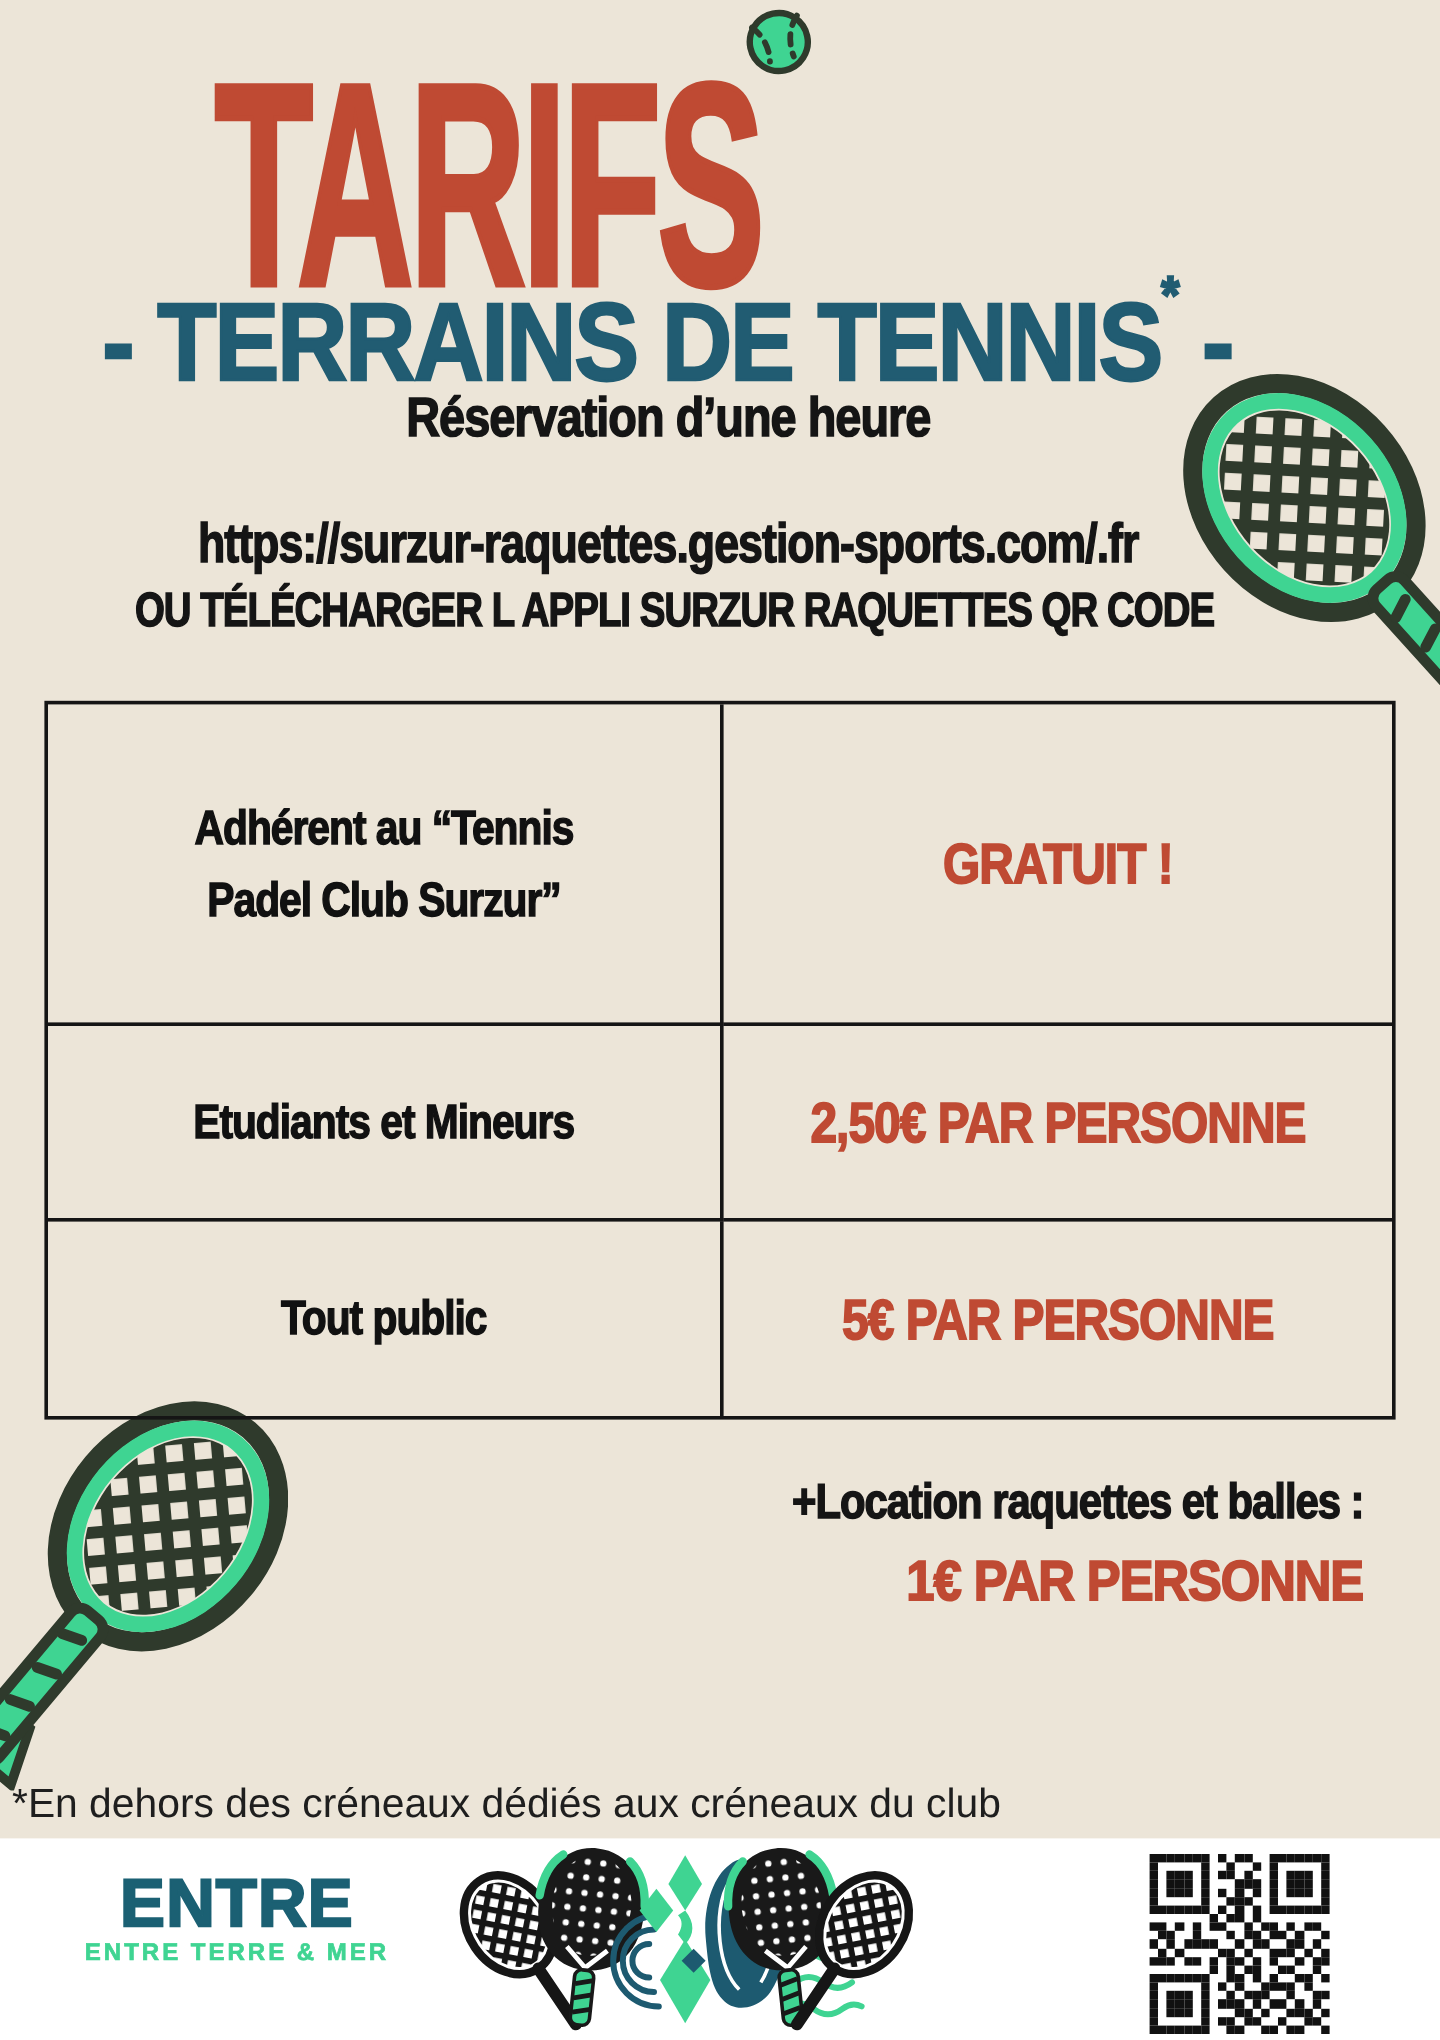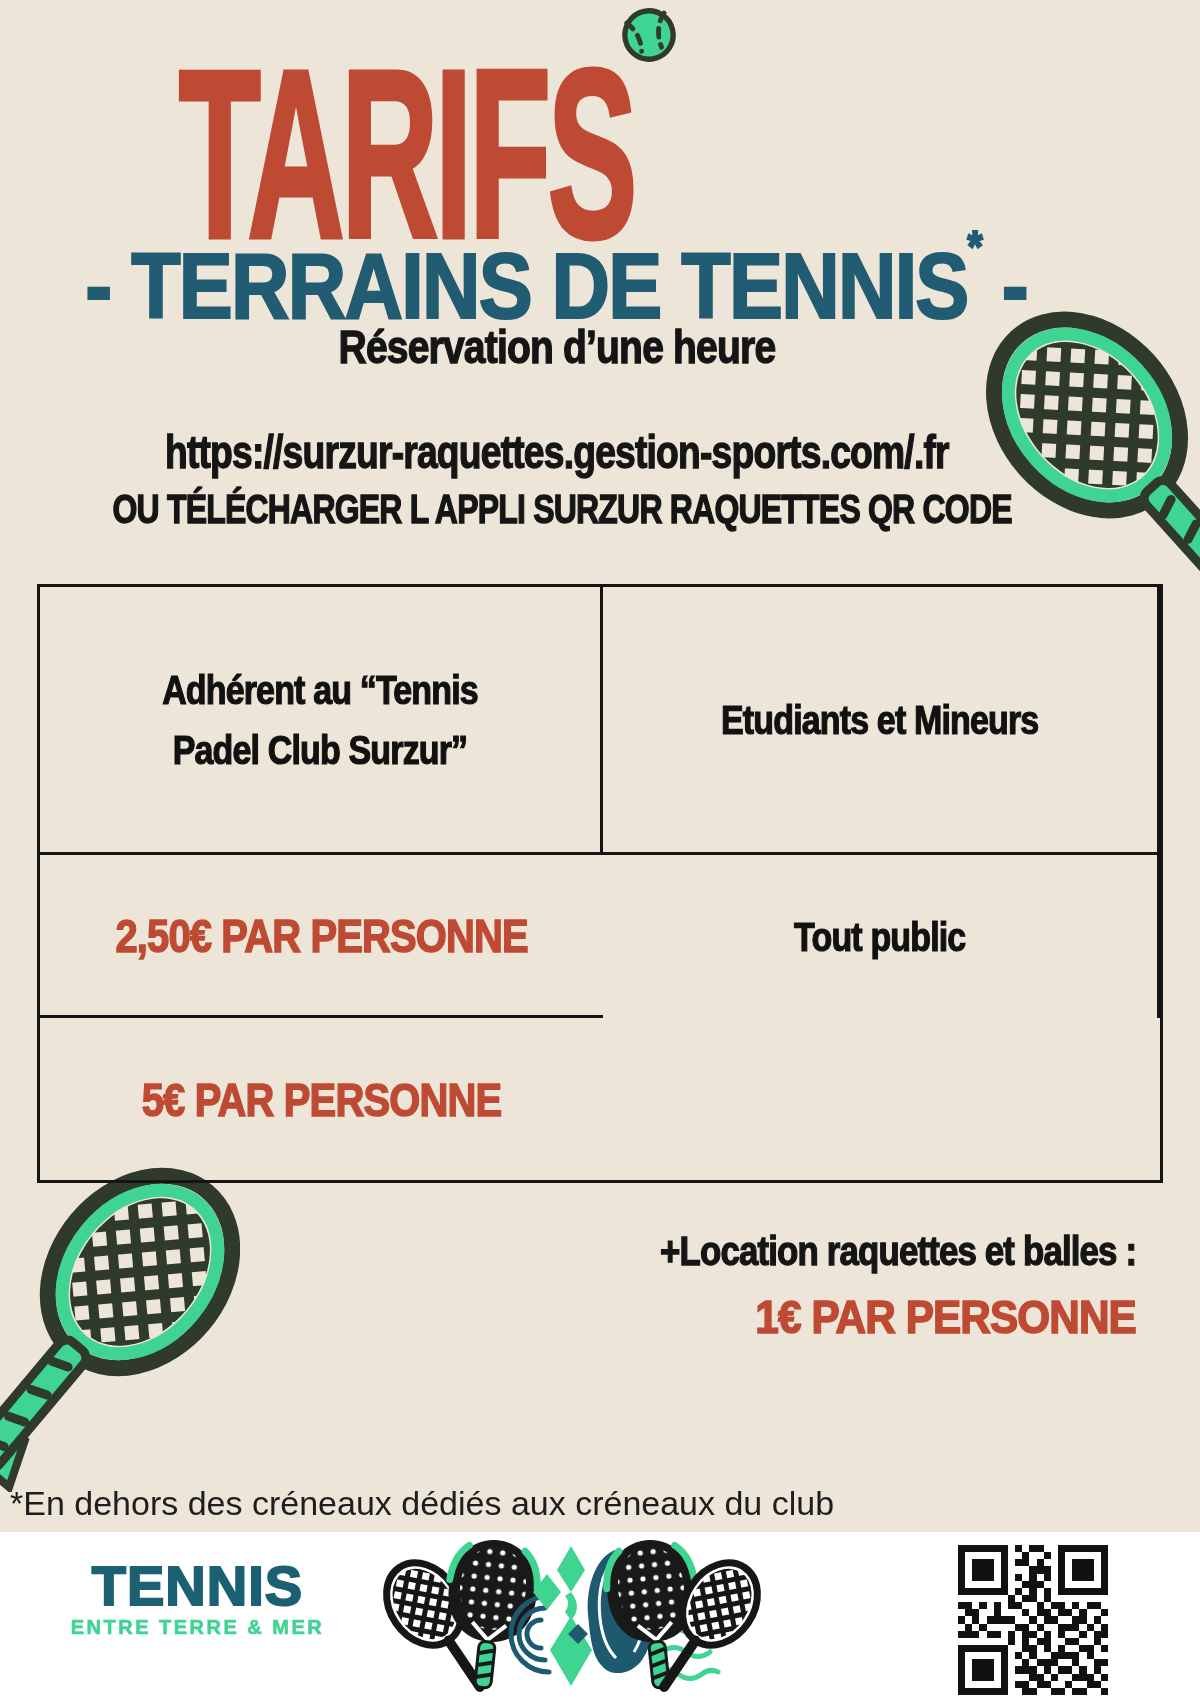--- a/index.html
+++ b/index.html
@@ -137,20 +137,23 @@
     <span class="cx">https://surzur-raquettes.gestion-sports.com/.fr</span>
   </div>
   <div class="introline il-3">
     <span class="cx">OU TÉLÉCHARGER L APPLI SURZUR RAQUETTES QR CODE</span>
   </div>
 
   <div class="price-table">
     <div class="cell br bb">
       <div class="cat"><span class="cx wrap">Adhérent au “Tennis Padel Club Surzur”</span></div>
     </div>
+    <div class="cell bb">
+      <div class="price"><span class="cx">GRATUIT !</span></div>
+    </div>
     <div class="cell br bb">
       <div class="cat"><span class="cx">Etudiants et Mineurs</span></div>
     </div>
     <div class="cell bb">
       <div class="price"><span class="cx">2,50€ PAR PERSONNE</span></div>
     </div>
     <div class="cell br">
       <div class="cat"><span class="cx">Tout public</span></div>
     </div>
     <div class="cell">
@@ -165,21 +168,21 @@
     <div class="rental-l2">
       <span class="cx">1€ PAR PERSONNE</span>
     </div>
   </div>
 
   <div class="footnote">*En dehors des créneaux dédiés aux créneaux du club</div>
 
   <div class="footer">
 
     <div class="logo">
-      <div class="logo-name">TENNIS</div>
+      <div class="logo-name">ENTRE</div>
       <div class="logo-tag">ENTRE TERRE &amp; MER</div>
     </div>
 
     <svg class="deco" style="left:366px; top:2px; width:400px; height:164px;" viewBox="0 0 400 164">
       <defs>
         <pattern id="mesh-f" width="12" height="12" patternUnits="userSpaceOnUse" patternTransform="rotate(45)">
           <rect width="5" height="12" fill="#161616"></rect>
           <rect width="12" height="5" fill="#161616"></rect>
         </pattern>
         <pattern id="dots-f" width="13" height="13" patternUnits="userSpaceOnUse">

